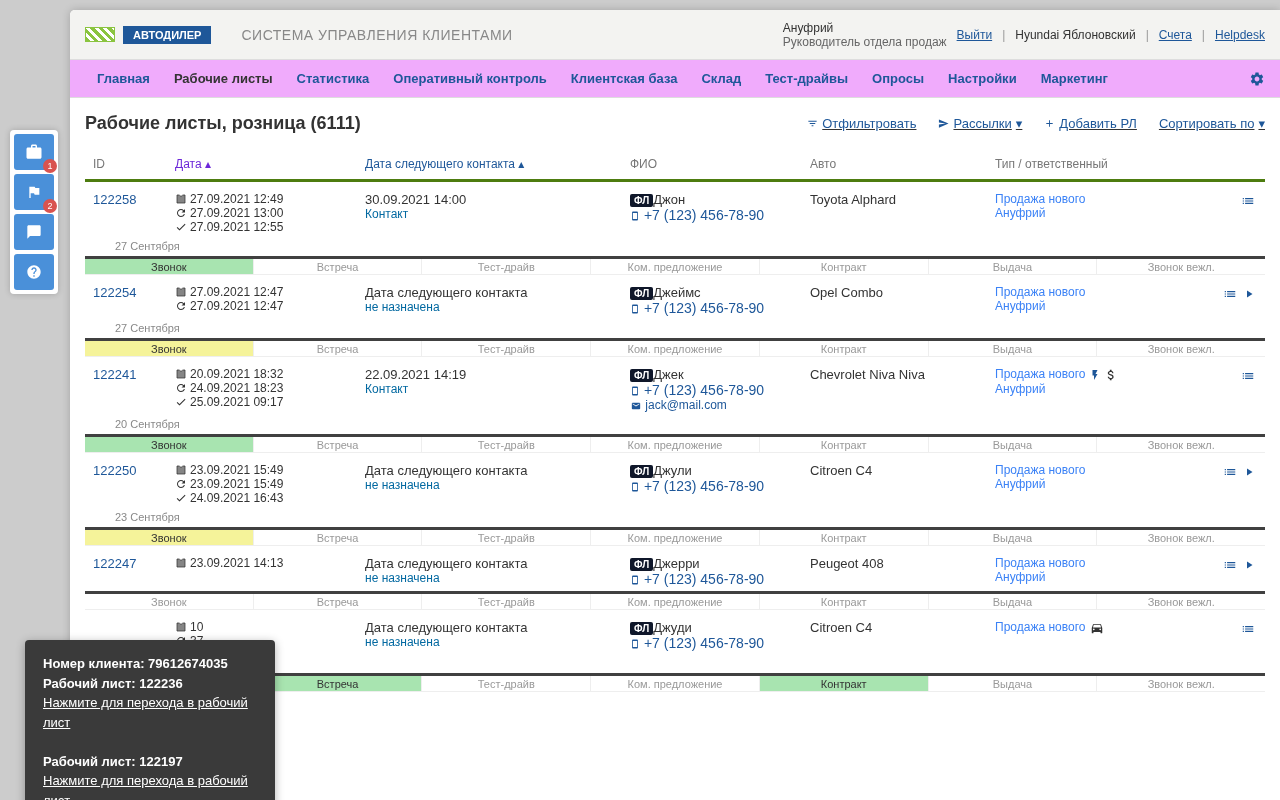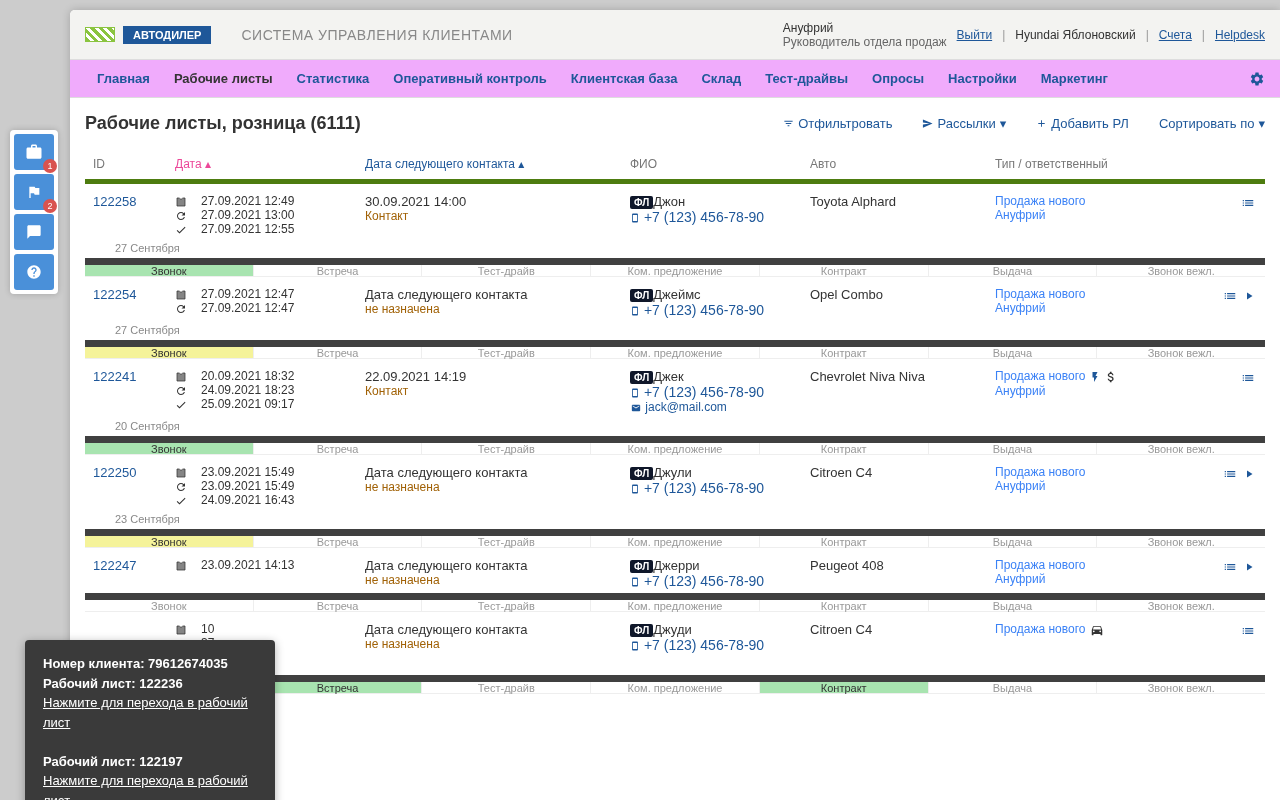--- a/index.html
+++ b/index.html
@@ -15,51 +15,51 @@
 .user-info .uname { color: #333; }
 .header-link { color: #1e5799; text-decoration: underline; cursor: pointer; }
 .header-sep { color: #999; }
 .nav { background: #f0abfc; border-bottom: 1px solid #ddd; display: flex; padding: 0 15px; height: 38px; align-items: center; }
 .nav-item { padding: 0 12px; color: #1e5799; font-weight: bold; font-size: 13px; cursor: pointer; height: 38px; display: flex; align-items: center; }
 .nav-item.active { color: #333; }
 .nav-gear { margin-left: auto; color: #1e5799; cursor: pointer; }
 .content { padding: 15px; overflow-y: auto; height: calc(100% - 88px); background: #fff; }
 .page-head { display: flex; align-items: center; margin-bottom: 15px; }
 .page-title { font-size: 18px; font-weight: bold; color: #333; }
-.page-actions { margin-left: auto; display: flex; gap: 30px; }
+.page-actions { margin-left: auto; display: flex; gap: 22px; text-decoration: underline; }
 .page-action { color: #1e5799; font-size: 13px; cursor: pointer; display: flex; align-items: center; gap: 4px; }
-.table-head { display: flex; padding: 8px 0; border-bottom: 5px solid #4d7c0f; color: #777; font-size: 12px; }
+.table-head { display: flex; padding: 8px 0; border-bottom: 3px solid #4d7c0f; color: #777; font-size: 12px; }
 .th-id { width: 90px; padding-left: 8px; }
-.th-date { width: 190px; color: #ec4899; cursor: pointer; }
+.th-date { width: 190px; color: #6d28d9; cursor: pointer; }
 .th-next { width: 265px; color: #1e5799; cursor: pointer; }
 .th-fio { width: 180px; }
 .th-auto { width: 185px; }
 .th-type { width: 190px; }
 .th-actions { flex: 1; }
 .row { border-bottom: 1px solid #eee; }
 .row-main { display: flex; padding: 10px 0 4px 0; position: relative; }
 .col-id { width: 90px; padding-left: 8px; }
 .id-link { color: #1e5799; cursor: pointer; }
 .col-date { width: 190px; font-size: 12px; color: #333; }
-.date-line { display: flex; align-items: flex-end; gap: 14px; }
+.date-line { display: flex; align-items: center; gap: 3px; }
 .col-next { width: 265px; font-size: 13px; }
 .next-date { color: #333; }
-.next-label { color: #a16207; font-size: 12px; }
+.next-label { color: #0369a1; font-size: 12px; }
 .col-fio { width: 180px; }
 .fl-badge { background: #0f172a; color: #fff; font-size: 10px; font-weight: bold; padding: 1px 4px; border-radius: 2px; }
 .fio-name { color: #333; }
 .phone { color: #1e5799; cursor: pointer; font-size: 14px; }
 .email { color: #1e5799; cursor: pointer; font-size: 12px; }
 .col-auto { width: 185px; color: #333; }
 .col-type { width: 190px; color: #3b82f6; font-size: 12px; }
 .col-actions { flex: 1; text-align: right; padding-right: 10px; }
 .action-icon { color: #1e5799; cursor: pointer; margin-left: 6px; display: inline-block; }
 .date-separator { font-size: 11px; color: #888; padding: 2px 0 4px 0; }
 .date-separator.left { text-align: left; padding-left: 30px; }
-.stages { display: flex; height: 18px; font-size: 11px; border-top: 7px solid #404040; }
+.stages { display: flex; height: 18px; font-size: 11px; border-top: 3px solid #404040; }
 .stage { flex: 1; text-align: center; display: flex; align-items: center; justify-content: center; color: #999; border-right: 1px solid #eee; }
 .stage:last-child { border-right: none; }
 .stage.green { background: #a8e4b0; color: #333; }
 .stage.yellow { background: #f5f39a; color: #333; }
 .side-panel { position: absolute; left: 10px; top: 130px; width: 48px; background: #fff; border-radius: 4px; box-shadow: 0 0 6px rgba(0,0,0,0.2); }
 .side-btn { width: 40px; height: 36px; margin: 4px; background: #4a90d9; border-radius: 3px; display: flex; align-items: center; justify-content: center; color: #fff; cursor: pointer; position: relative; font-size: 16px; }
 .side-badge { position: absolute; bottom: -3px; right: -3px; background: #d9534f; color: #fff; font-size: 9px; width: 14px; height: 14px; border-radius: 50%; display: flex; align-items: center; justify-content: center; }
 .tooltip { position: absolute; left: 25px; top: 640px; background: #3a3a3a; color: #fff; padding: 14px 18px; border-radius: 4px; font-size: 13px; line-height: 1.5; width: 250px; z-index: 100; box-shadow: 0 2px 10px rgba(0,0,0,0.3); }
 .tooltip b { font-weight: bold; }
 .tooltip a { color: #fff; text-decoration: underline; cursor: pointer; }

